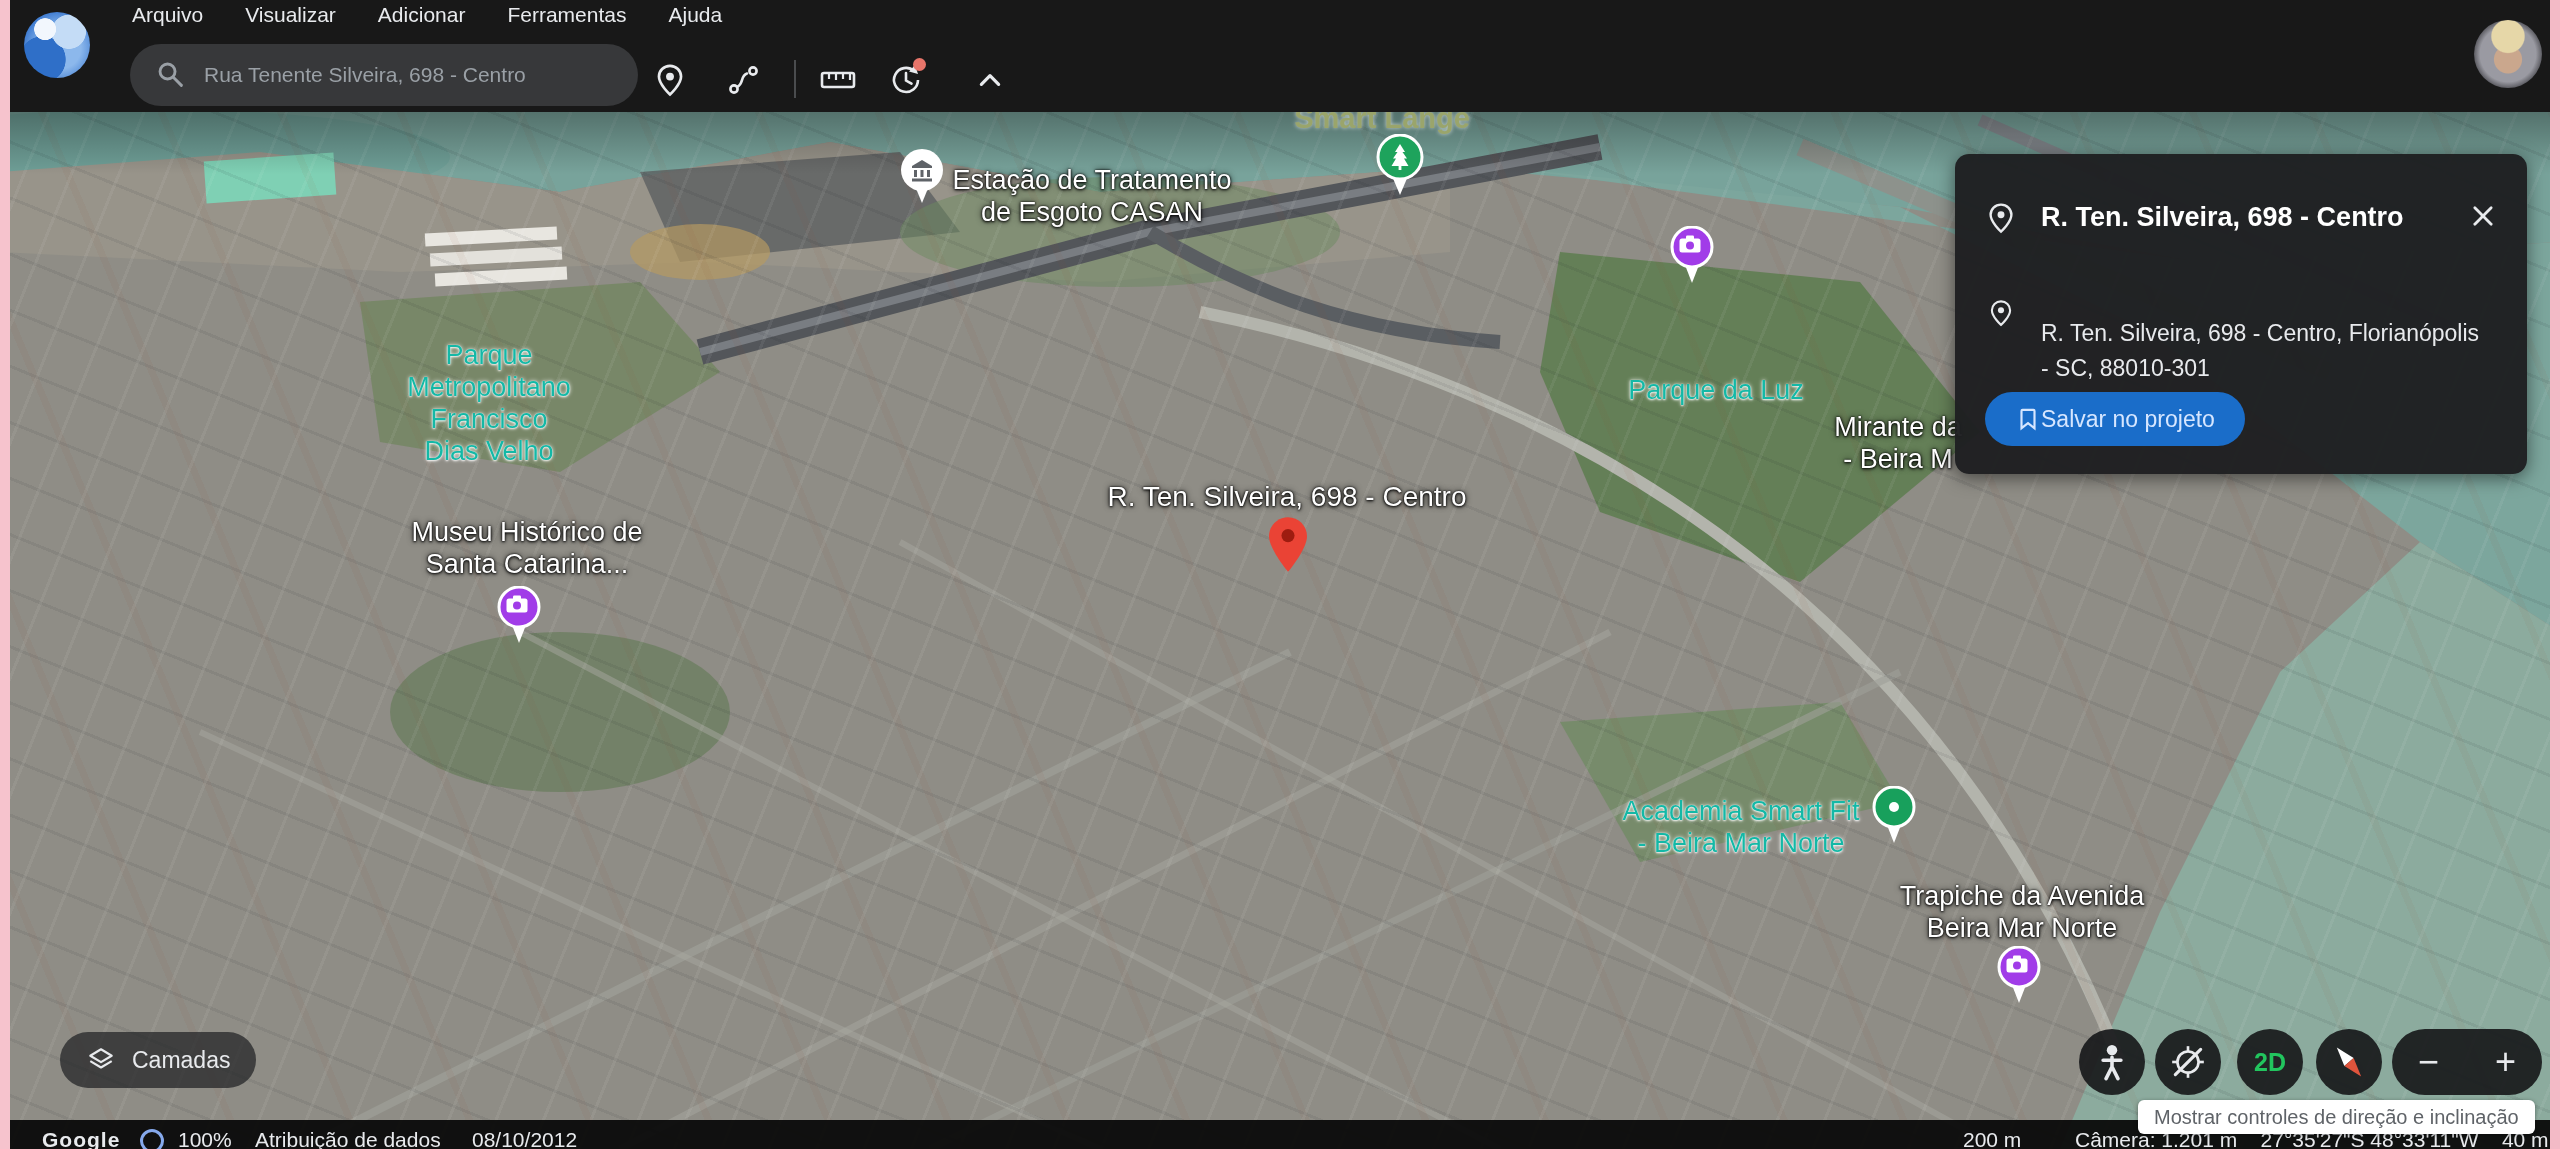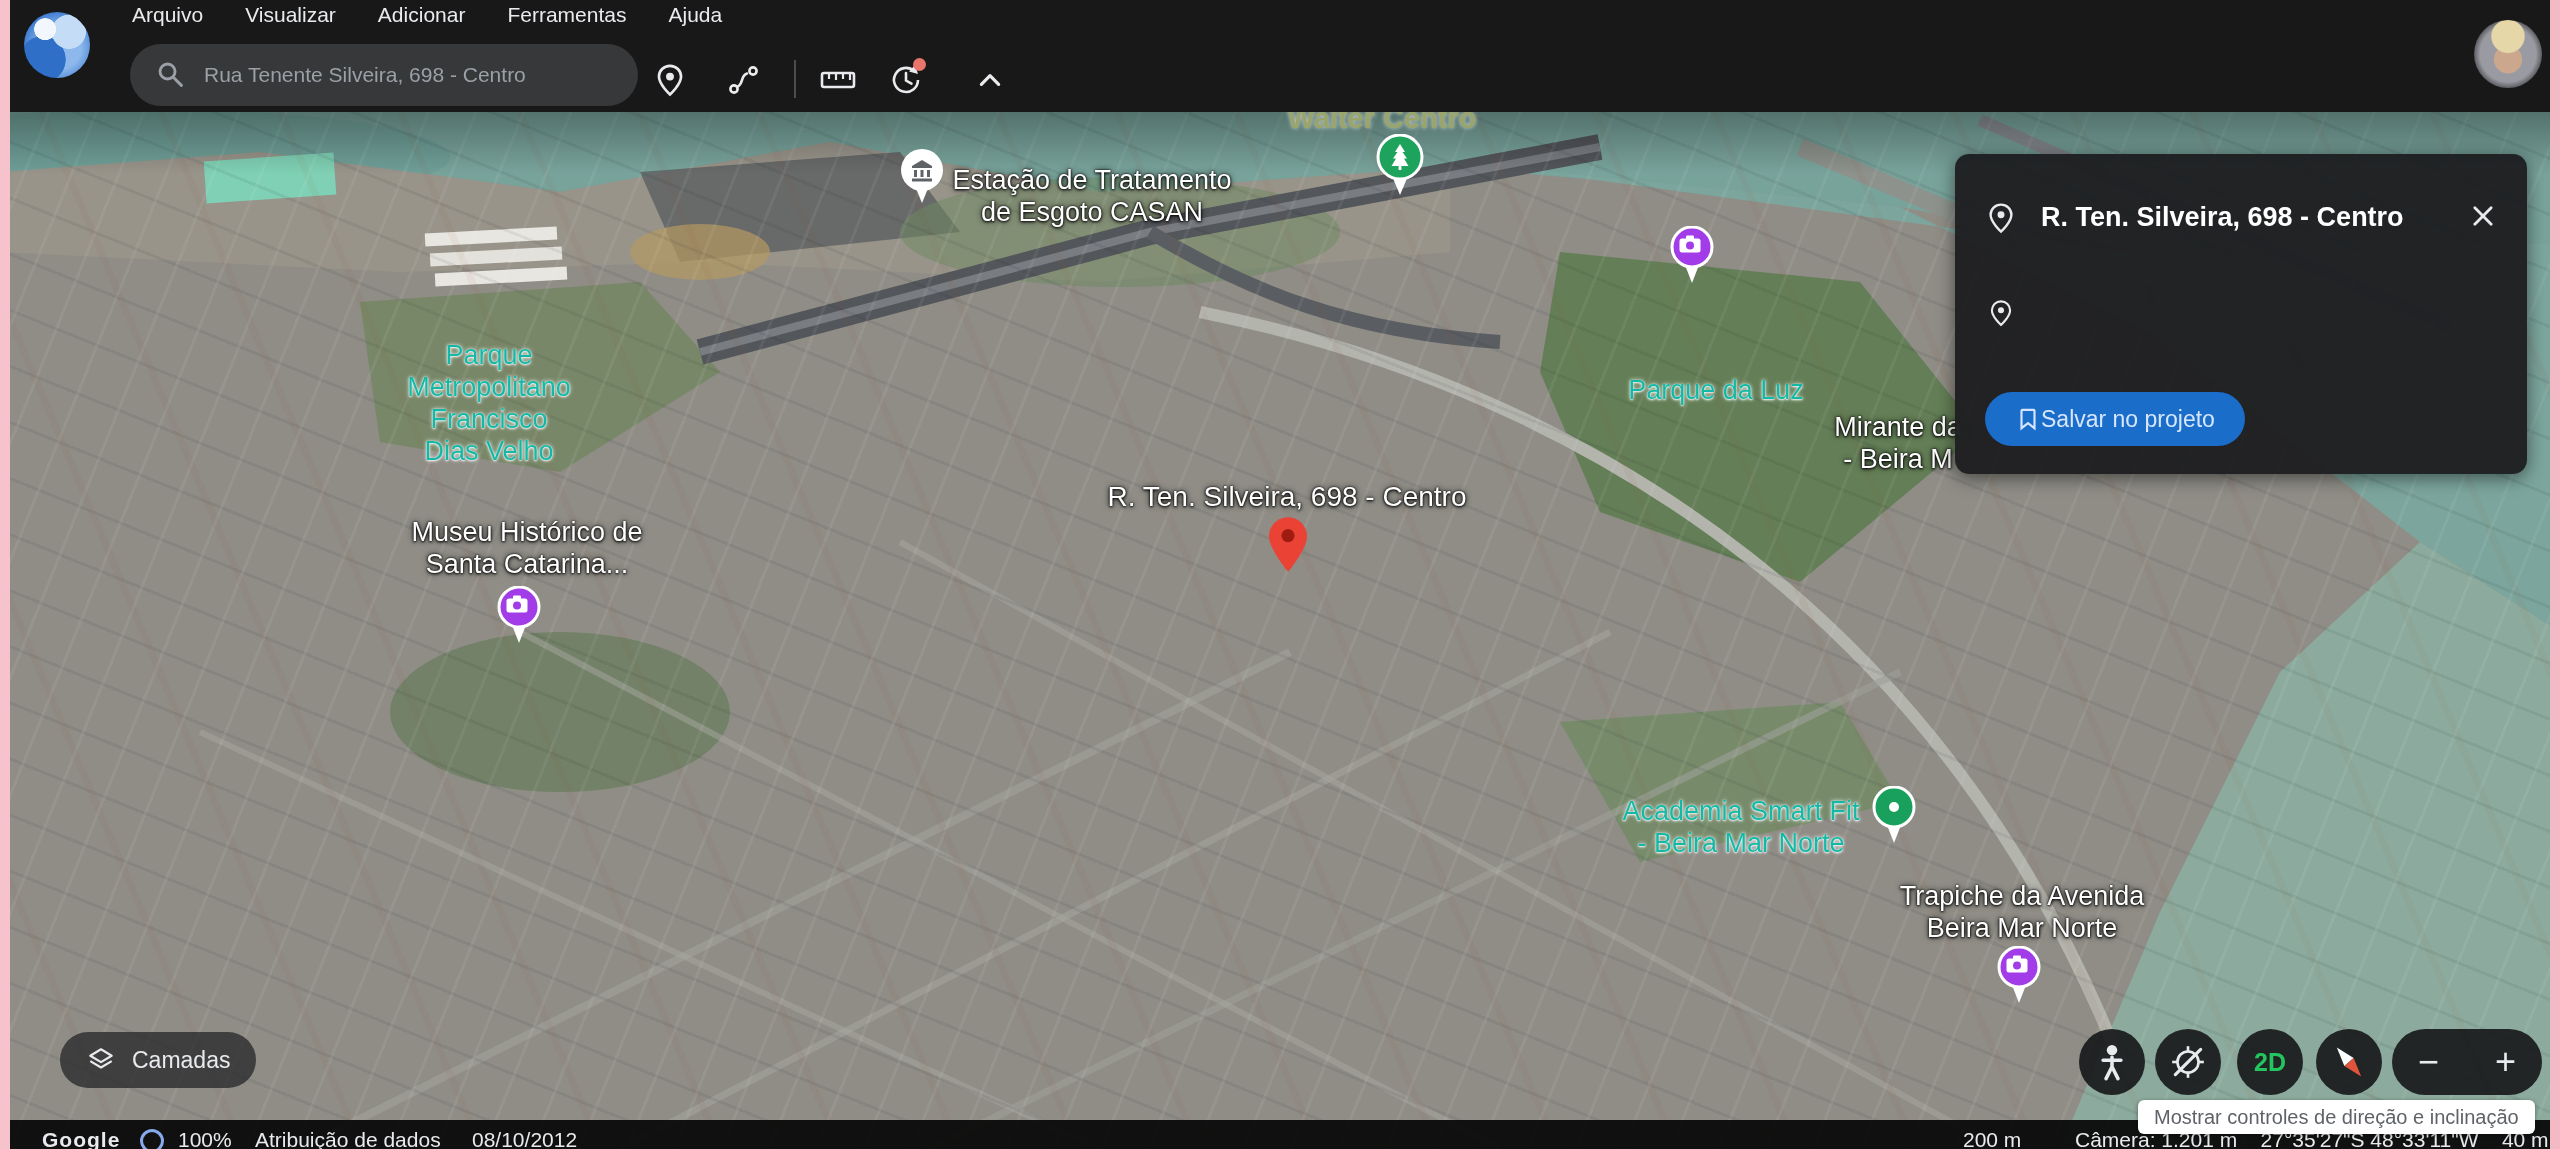--- a/index.html
+++ b/index.html
@@ -124,21 +124,21 @@
     <path d="M200,620 L1100,1037" stroke="#a8a8a0" stroke-width="6" opacity="0.5"></path>
     <path d="M520,520 L1500,1037" stroke="#a8a8a0" stroke-width="6" opacity="0.5"></path>
     <path d="M900,430 L2000,1037" stroke="#a8a8a0" stroke-width="6" opacity="0.5"></path>
   </svg>
   <div class="map-texture"></div>
   <div class="map-shade"></div>
 </div>
 
 <div class="watermark">loft</div>
 
-<div class="map-label lbl-street" style="left:1382px;top:118px;z-index:2;">Walter Centro</div>
+<div class="map-label lbl-street" style="left:1382px;top:118px;z-index:2;">Smart Lange</div>
 <div class="map-label lbl-white" style="left:1092px;top:197px;z-index:3;">Estação de Tratamento
 de Esgoto CASAN</div>
 <div class="map-label lbl-green" style="left:489px;top:404px;z-index:3;">Parque
 Metropolitano
 Francisco
 Dias Velho</div>
 <div class="map-label lbl-white" style="left:527px;top:549px;z-index:3;">Museu Histórico de
 Santa Catarina...</div>
 <div class="map-label lbl-white" style="left:1287px;top:497px;z-index:3;font-size:28px;">R. Ten. Silveira, 698 - Centro</div>
 <div class="map-label lbl-green" style="left:1716px;top:391px;z-index:3;">Parque da Luz</div>
@@ -286,20 +286,21 @@
           <line x1="5" y1="5" x2="19" y2="19" stroke="#e8eaed" stroke-width="2.4" stroke-linecap="round"></line>
           <line x1="19" y1="5" x2="5" y2="19" stroke="#e8eaed" stroke-width="2.4" stroke-linecap="round"></line>
         </svg>
     </button>
   </div>
   <div class="row2">
     <svg width="28" height="28" viewBox="0 0 24 24" style="flex:none;margin-top:6px;">
         <path d="M12,2 C7.6,2 4.2,5.4 4.2,9.6 c0,5.6 7.8,12.6 7.8,12.6 s7.8,-7 7.8,-12.6 C19.8,5.4 16.4,2 12,2 z" fill="none" stroke="#e8eaed" stroke-width="1.8"></path>
         <circle cx="12" cy="9.6" r="2.6" fill="#e8eaed"></circle>
       </svg>
+    <p class="addr">R. Ten. Silveira, 698 - Centro, Florianópolis - SC, 88010-301</p>
   </div>
   <button class="savebtn">
     <svg width="26" height="26" viewBox="0 0 24 24">
         <path d="M7,3.5 h10 a1,1 0 0 1 1,1 v16 l-6,-4.6 -6,4.6 v-16 a1,1 0 0 1 1,-1 z" fill="none" stroke="#d6e6ff" stroke-width="2"></path>
       </svg>
     <span>Salvar no projeto</span>
   </button>
 </aside>
 
 <button class="camadas">

